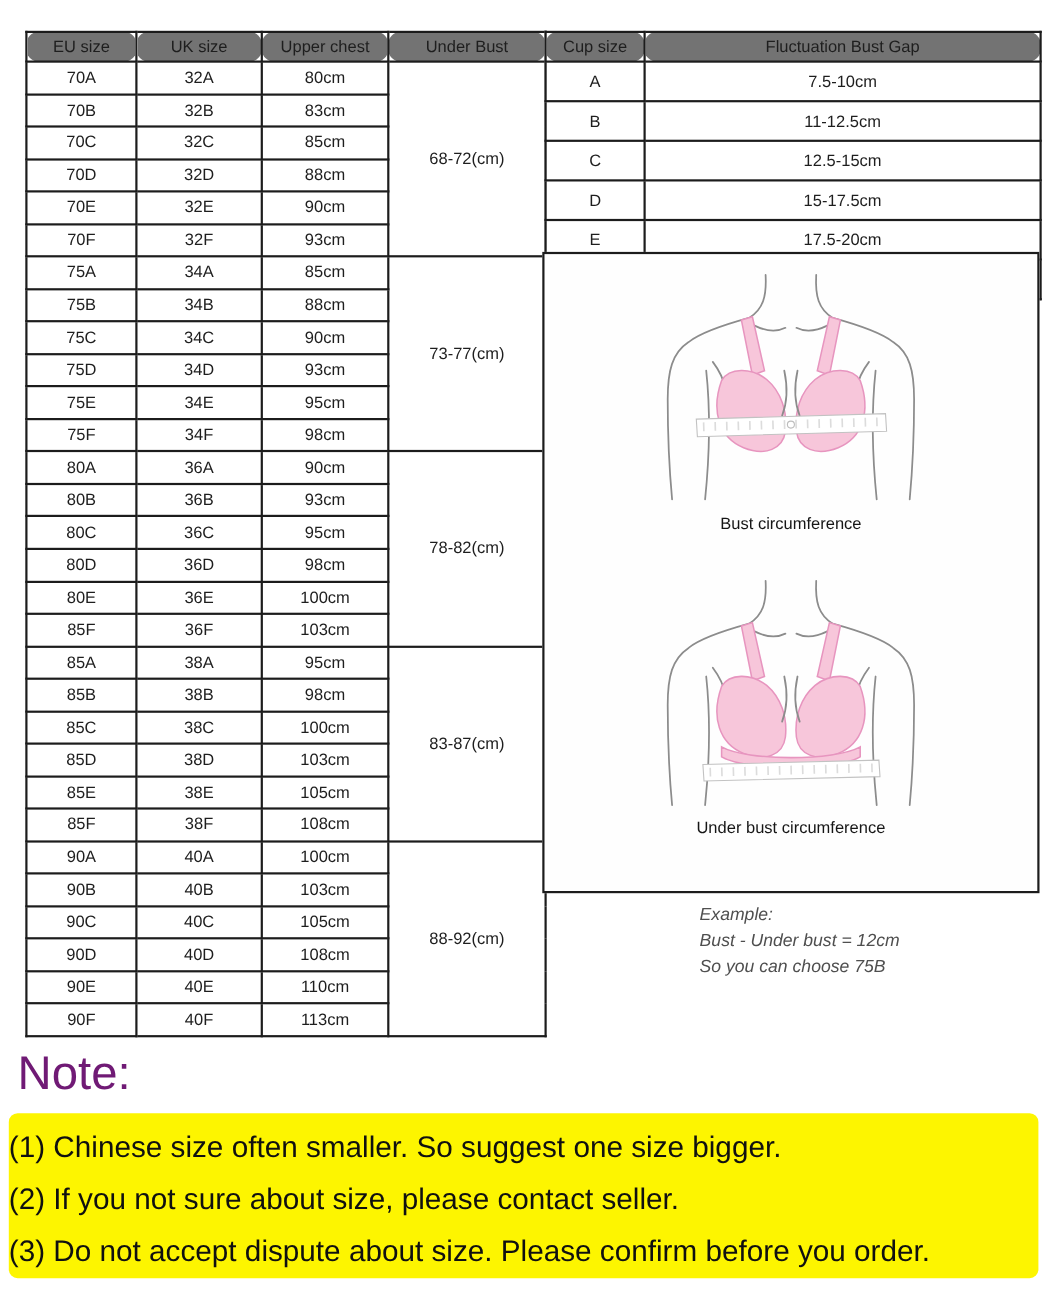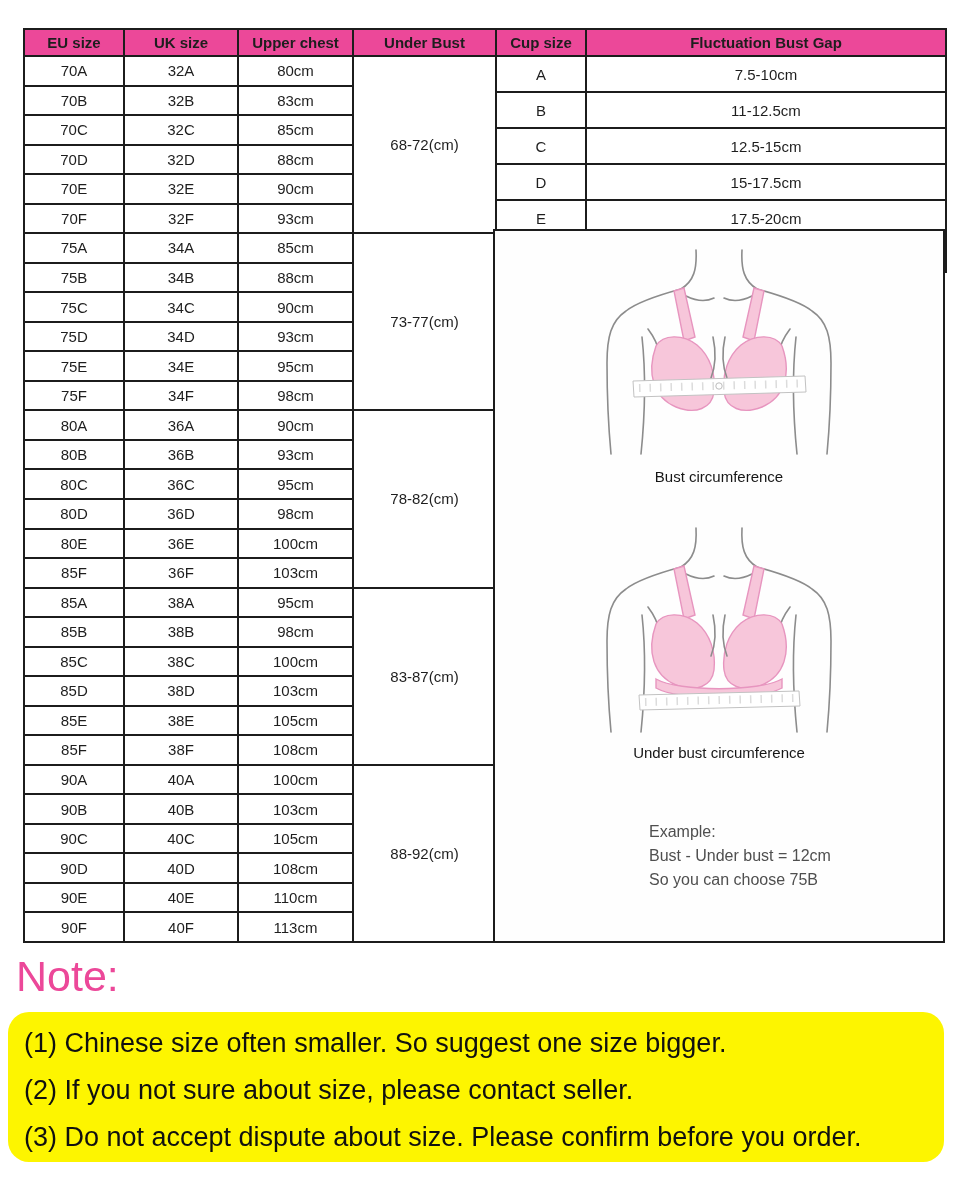--- a/index.html
+++ b/index.html
@@ -4,42 +4,42 @@
 <style>
   html,body{margin:0;padding:0;background:#fff;}
   .canvas{
     position:relative;width:960px;height:1183px;background:#ffffff;overflow:hidden;
     font-family:"Liberation Sans",sans-serif;color:#1e1e1e;
   }
   
   table{border-collapse:collapse;position:absolute;table-layout:fixed;background:#fff;}
   td,th{border:2px solid #1c1c1c;text-align:center;vertical-align:middle;
         font-size:15px;padding:0;color:#1e1e1e;overflow:hidden;}
-  th{background:#ec4899;font-weight:bold;height:25px;}
+  th{background:#737373;font-weight:normal;height:25px;border-radius:11px;}
   .size-table{left:23px;top:28px;width:472px;height:915px;}
   .cup-table{left:495px;top:28px;width:450px;height:245px;}
   .underbust-cell{font-size:15px;border-radius:13px;}
   
   .panel{
-    position:absolute;left:493px;top:229px;width:452px;height:714px;
+    position:absolute;left:493px;top:229px;width:452px;height:583px;
     border:2px solid #1c1c1c;box-sizing:border-box;background:#fefefe;
   }
   .figure{position:absolute;left:50%;transform:translateX(-50%);}
   .fig-bust{top:16px;}
   .fig-underbust{top:294px;}
   .caption{position:absolute;left:0;width:100%;text-align:center;font-size:15px;color:#161616;}
   .cap-bust{top:237px;}
   .cap-underbust{top:513px;}
-  .example{position:absolute;left:154px;top:589px;font-size:16px;line-height:24px;color:#4f4f4f;}
+  .example{position:absolute;left:141px;top:589px;font-size:16px;line-height:24px;color:#4f4f4f;font-style:italic;}
   .example div{white-space:pre-wrap;}
   
-  .note-title{position:absolute;left:16px;top:952px;font-size:43px;color:#ec4899;}
+  .note-title{position:absolute;left:16px;top:952px;font-size:43px;color:#701a75;}
   .note-box{
     position:absolute;left:8px;top:1012px;width:936px;height:150px;box-sizing:border-box;
-    background:#fdf500;border-radius:21px;padding:8px 12px 0 16px;
+    background:#fdf500;border-radius:8px;padding:8px 12px 0 0;
   }
   .note-line{font-size:27px;color:#101010;line-height:47px;white-space:nowrap;}
 </style>
 </head>
 <body>
 
 <div class="canvas">
 
   <table class="size-table">
     <colgroup>

